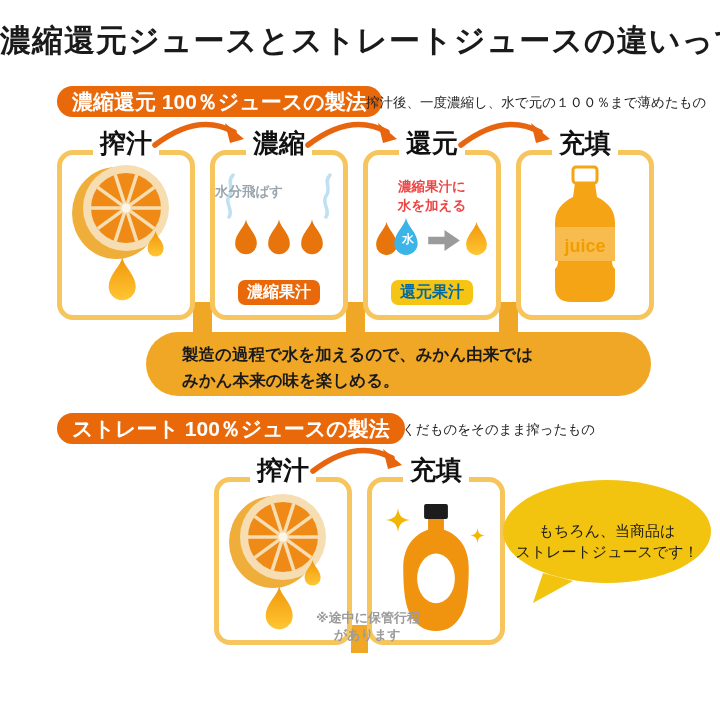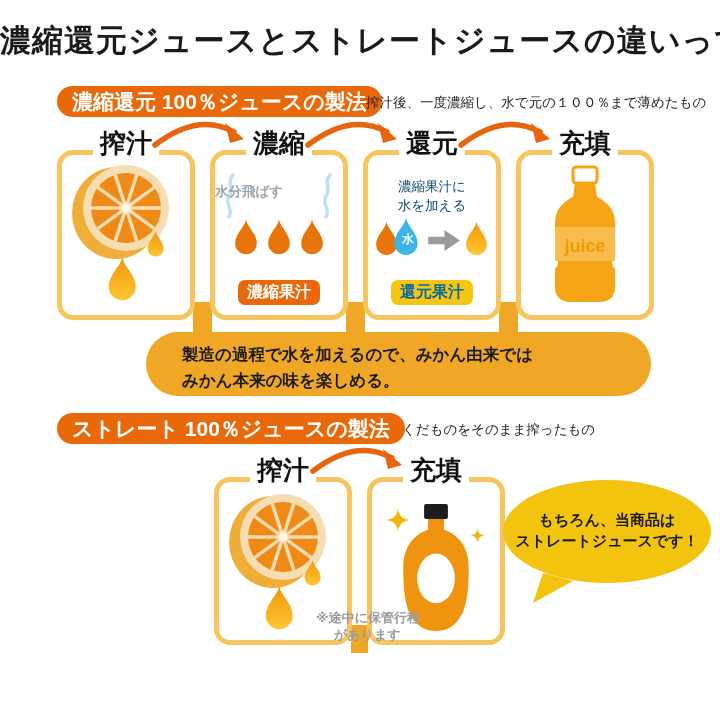--- a/index.html
+++ b/index.html
@@ -22,39 +22,39 @@
 
   .arc-arrow{position:absolute;z-index:4;}
 
   .steam-note{position:absolute;top:28px;left:0;width:100%;text-align:left;
     font-size:13.5px;font-weight:bold;color:#9aa5ad;}
   .squiggle{position:absolute;top:18px;}
   .drops-row{position:absolute;top:64px;left:0;width:100%;display:flex;justify-content:center;gap:7px;}
   .mix-row{position:absolute;top:62px;left:0;width:100%;height:46px;}
   .mix-row > *{position:absolute;}
   .gray-note{position:absolute;top:22px;left:0;width:100%;text-align:center;
-    font-size:13.5px;font-weight:normal;color:#0c4a6e;line-height:19px;}
+    font-size:13.5px;font-weight:bold;color:#ef4444;line-height:19px;}
 
   .tag{position:absolute;bottom:10px;left:50%;transform:translateX(-50%);
     font-size:16px;font-weight:bold;padding:2px 9px;border-radius:7px;white-space:nowrap;}
   .tag-orange{background:#e8680a;color:#fff;}
   .tag-yellow{background:#f6c513;color:#0369a1;}
 
   .connector{position:absolute;background:#f0a726;z-index:1;}
   .banner{position:absolute;background:#f0a726;border-radius:34px;color:#1a1a1a;
     font-weight:bold;font-size:16.5px;line-height:25.5px;z-index:2;box-sizing:border-box;}
 
   .storage-note{position:absolute;left:316px;top:609px;font-size:13px;font-weight:bold;
     color:#9b9b9b;line-height:17px;z-index:5;white-space:nowrap;}
   .storage-note .l2{margin-left:18px;}
 
   .bubble{position:absolute;left:503px;top:480px;width:208px;height:103px;
     background:#f2c40f;border-radius:50%;z-index:2;}
-  .bubble-text{position:absolute;top:29px;left:0;width:100%;text-align:center;
-    font-size:15px;font-weight:bold;color:#1a1a1a;line-height:21px;white-space:nowrap;}
+  .bubble-text{position:absolute;top:40px;left:0;width:100%;text-align:center;
+    font-size:15px;font-weight:normal;color:#1a1a1a;line-height:21px;white-space:nowrap;}
   .bubble-tail{position:absolute;left:527px;top:571px;z-index:2;}
 
   .water-label{position:absolute;left:26px;top:14px;width:28px;text-align:center;
     font-size:12px;font-weight:bold;color:#fff;z-index:3;}
   .sparkle{position:absolute;z-index:3;}
 </style>
 </head>
 <body>
 
 <svg width="0" height="0" style="position:absolute">

